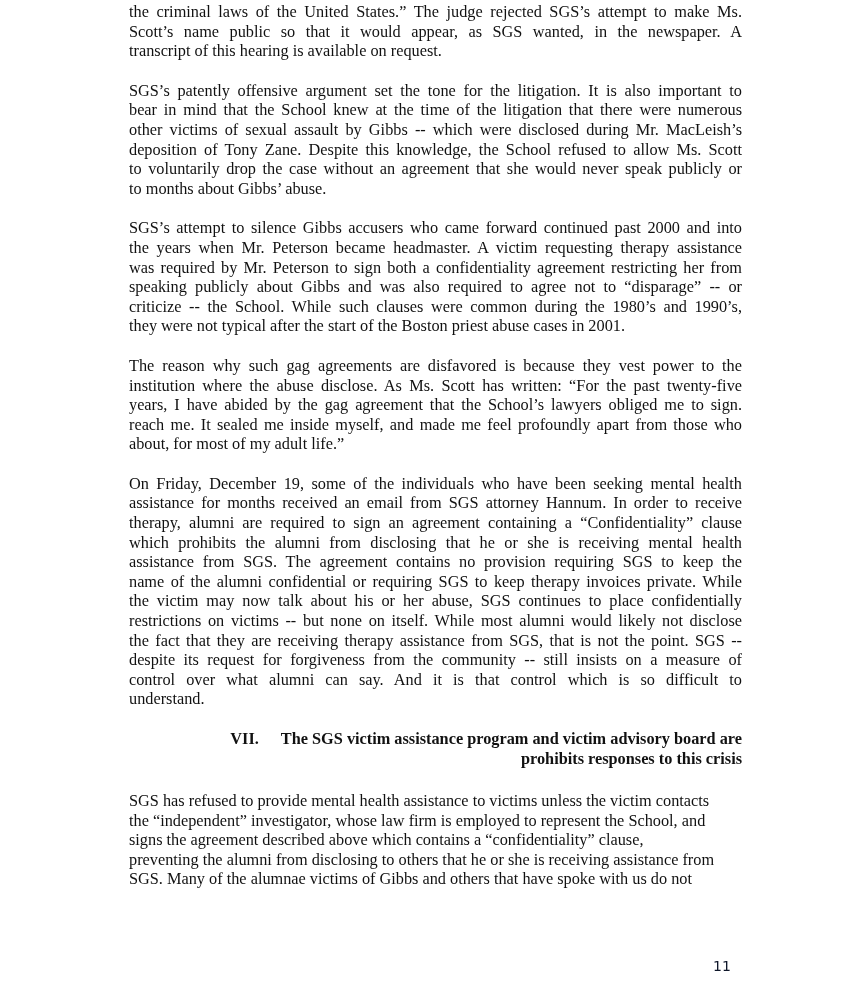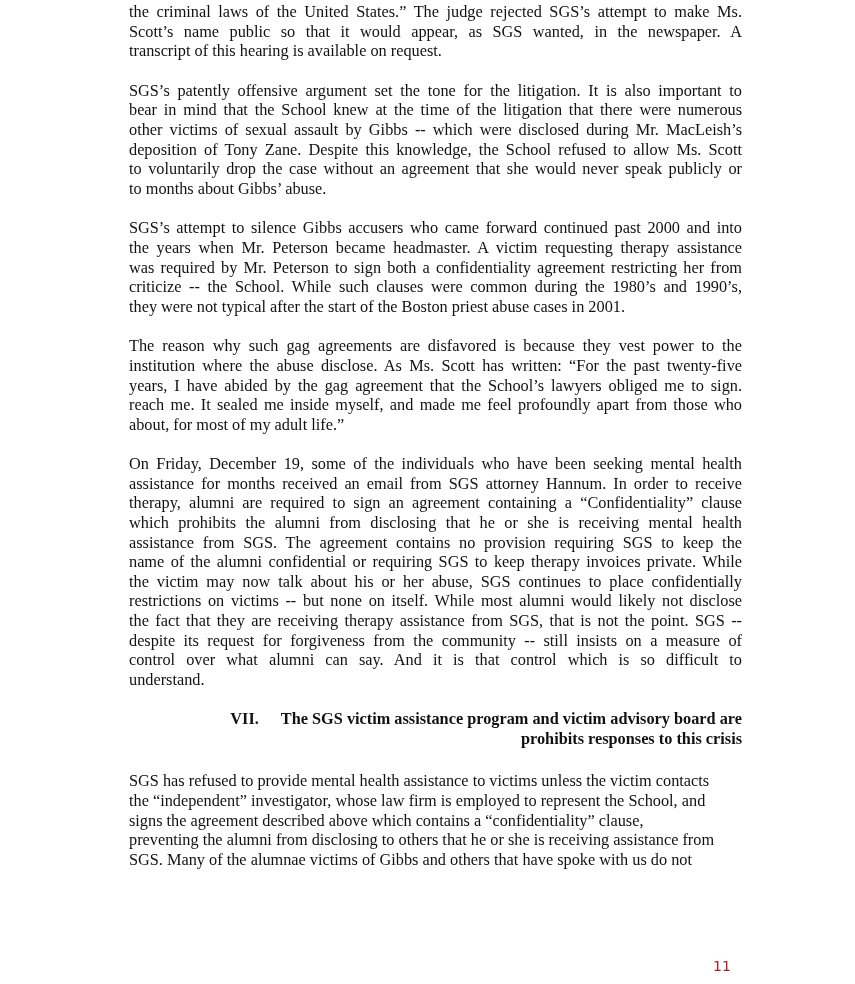--- a/index.html
+++ b/index.html
@@ -59,21 +59,21 @@
   }
   .heading .h-line2 {
     display: block;
   }
   .page-number {
     position: absolute;
     left: 713px;
     top: 958px;
     font-family: "DejaVu Sans", "Liberation Sans", sans-serif;
     font-size: 14px;
-    color: #b91c1c;
+    color: #0f172a;
   }
   .p-last-noj .line { text-align-last: left; }
 </style>
 </head>
 <body>
 
 <div class="page">
   <div class="body-text">
 
     <p class="para">
@@ -88,20 +88,21 @@
       <span class="line">other victims of sexual assault by Gibbs -- which were disclosed during Mr. MacLeish’s</span>
       <span class="line">deposition of Tony Zane. Despite this knowledge, the School refused to allow Ms. Scott</span>
       <span class="line">to voluntarily drop the case without an agreement that she would never speak publicly or</span>
       <span class="line last">to months about Gibbs’ abuse.</span>
     </p>
 
     <p class="para">
       <span class="line">SGS’s attempt to silence Gibbs accusers who came forward continued past 2000 and into</span>
       <span class="line">the years when Mr. Peterson became headmaster. A victim requesting therapy assistance</span>
       <span class="line">was required by Mr. Peterson to sign both a confidentiality agreement restricting her from</span>
+      <span class="line">speaking publicly about Gibbs and was also required to agree not to “disparage” -- or</span>
       <span class="line">criticize -- the School. While such clauses were common during the 1980’s and 1990’s,</span>
       <span class="line last">they were not typical after the start of the Boston priest abuse cases in 2001.</span>
     </p>
 
     <p class="para">
       <span class="line">The reason why such gag agreements are disfavored is because they vest power to the</span>
       <span class="line">institution where the abuse disclose. As Ms. Scott has written: “For the past twenty-five</span>
       <span class="line">years, I have abided by the gag agreement that the School’s lawyers obliged me to sign.</span>
       <span class="line">reach me. It sealed me inside myself, and made me feel profoundly apart from those who</span>
       <span class="line last">about, for most of my adult life.”</span>

